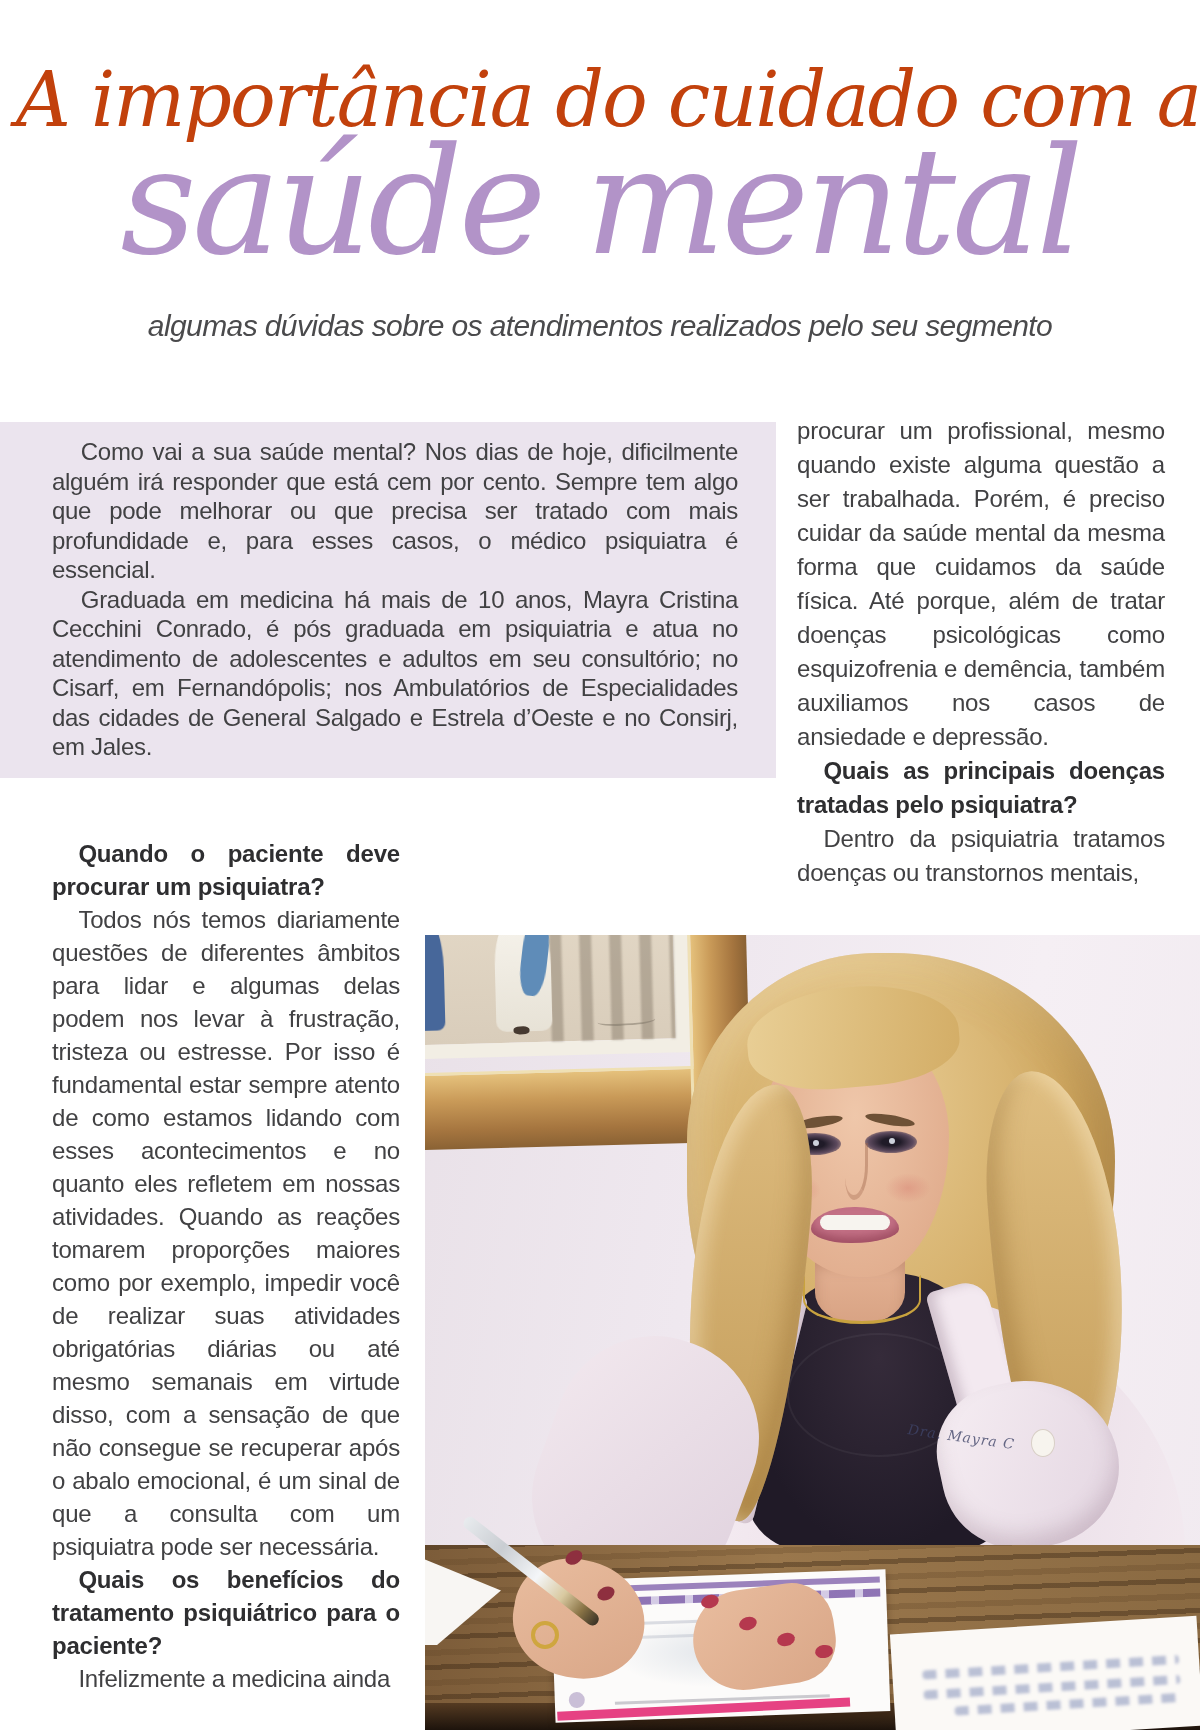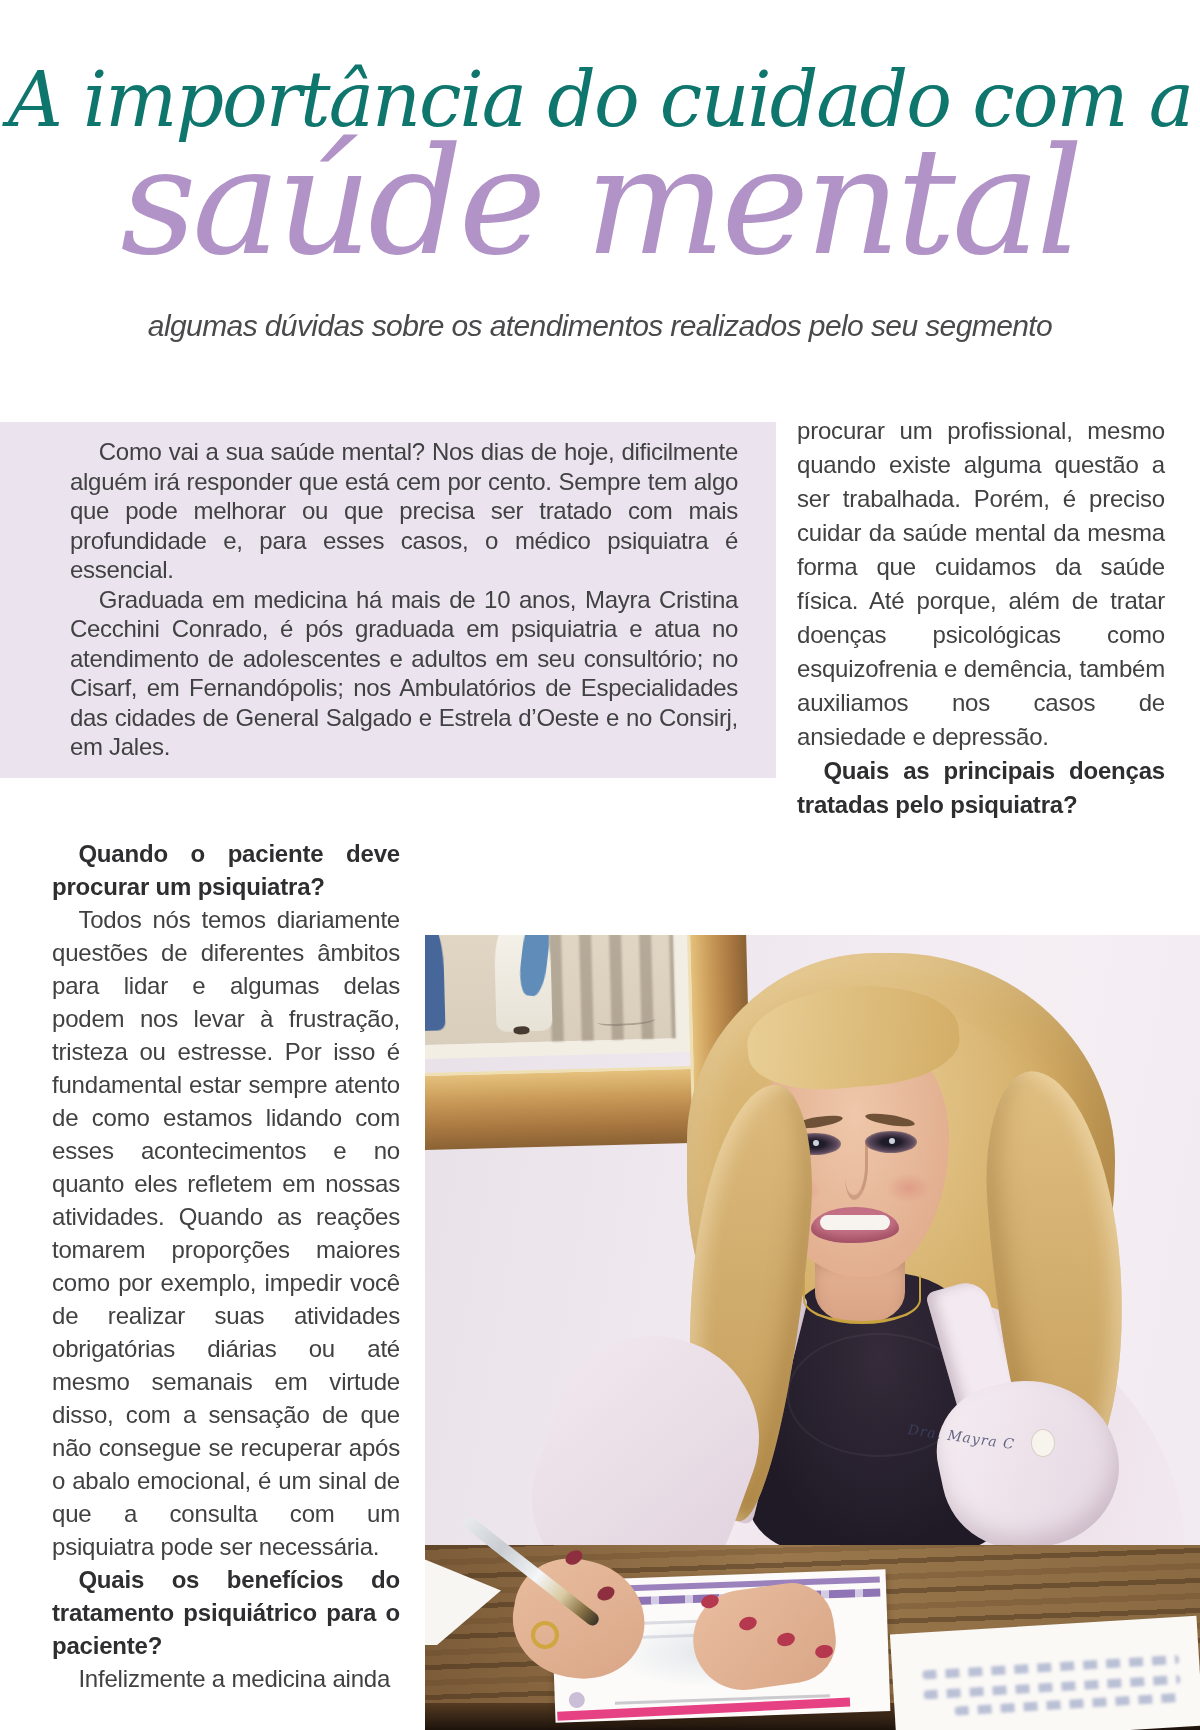--- a/index.html
+++ b/index.html
@@ -8,32 +8,32 @@
     background:#ffffff;overflow:hidden;
     font-family:"Liberation Sans",sans-serif;color:#3e3e40;
   }
 
   
   .title-script{
     position:absolute;left:0;right:0;text-align:center;
     font-family:"DejaVu Serif",serif;font-style:italic;
     white-space:nowrap;line-height:1;
   }
-  .title-1{top:62px;font-size:76px;color:#0f766e;letter-spacing:-2px;}
+  .title-1{top:62px;font-size:76px;color:#c2410c;letter-spacing:-2px;text-align:right;}
   .title-2{top:128px;font-size:148px;color:#b293c8;letter-spacing:-4px;}
   .subtitle{
     position:absolute;left:20px;right:20px;top:306px;text-align:center;
     font-style:italic;font-size:30px;line-height:39px;color:#4a4a4c;
     letter-spacing:-0.6px;
   }
 
   
   .intro{
     position:absolute;left:0;top:422px;width:776px;
-    background:#ebe4ee;padding:15px 38px 16px 70px;box-sizing:border-box;
+    background:#ebe4ee;padding:15px 38px 16px 52px;box-sizing:border-box;
   }
   .intro p{
     margin:0;text-indent:1.2em;text-align:justify;
     font-size:24px;line-height:29.5px;letter-spacing:-0.3px;color:#414143;
   }
 
   
   .col{position:absolute;text-align:justify;color:#414143;letter-spacing:-0.2px;}
   .col p{margin:0;}
   .col .q{font-weight:bold;color:#2e2e30;text-indent:1.1em;}
@@ -215,20 +215,21 @@
   </div>
 
   <div class="intro">
     <p>Como vai a sua saúde mental? Nos dias de hoje, dificilmente alguém irá responder que está cem por cento. Sempre tem algo que pode melhorar ou que precisa ser tratado com mais profundidade e, para esses casos, o médico psiquiatra é essencial.</p>
     <p>Graduada em medicina há mais de 10 anos, Mayra Cristina Cecchini Conrado, é pós graduada em psiquiatria e atua no atendimento de adolescentes e adultos em seu consultório; no Cisarf, em Fernandópolis; nos Ambulatórios de Especialidades das cidades de General Salgado e Estrela d’Oeste e no Consirj, em Jales.</p>
   </div>
 
   <div class="col col-right">
     <p class="cont">procurar um profissional, mesmo quando existe alguma questão a ser trabalhada. Porém, é preciso cuidar da saúde mental da mesma forma que cuidamos da saúde física. Até porque, além de tratar doenças psicológicas como esquizofrenia e demência, também auxiliamos nos casos de ansiedade e depressão.</p>
     <p class="q">Quais as principais doenças tratadas pelo psiquiatra?</p>
+    <p class="para">Dentro da psiquiatria tratamos doenças ou transtornos mentais,</p>
   </div>
 
   <div class="col col-left">
     <p class="q">Quando o paciente deve procurar um psiquiatra?</p>
     <p class="para">Todos nós temos diariamente questões de diferentes âmbitos para lidar e algumas delas podem nos levar à frustração, tristeza ou estresse. Por isso é fundamental estar sempre atento de como estamos lidando com esses acontecimentos e no quanto eles refletem em nossas atividades. Quando as reações tomarem proporções maiores como por exemplo, impedir você de realizar suas atividades obrigatórias diárias ou até mesmo semanais em virtude disso, com a sensação de que não consegue se recuperar após o abalo emocional, é um sinal de que a consulta com um psiquiatra pode ser necessária.</p>
     <p class="q">Quais os benefícios do tratamento psiquiátrico para o paciente?</p>
     <p class="para">Infelizmente a medicina ainda</p>
   </div>
 
 

